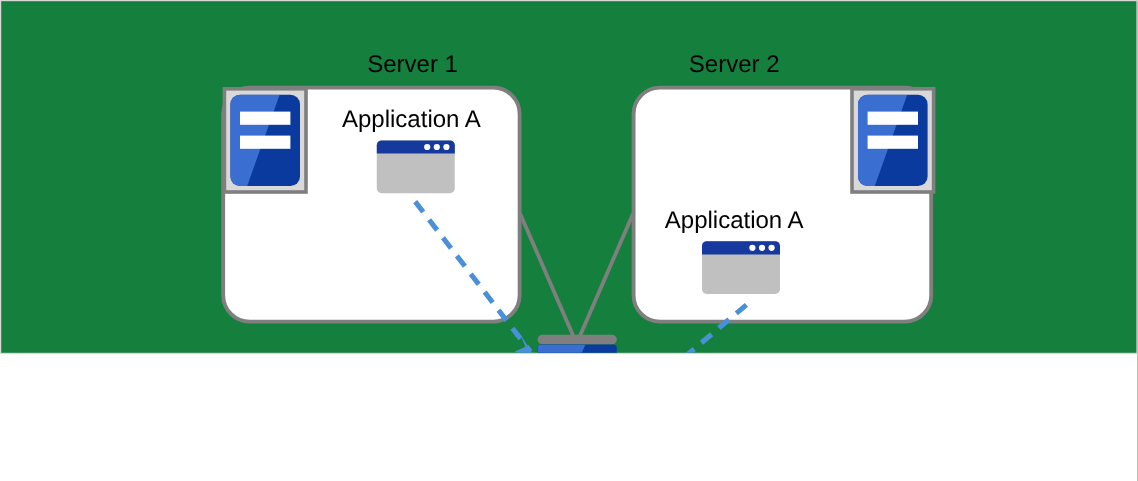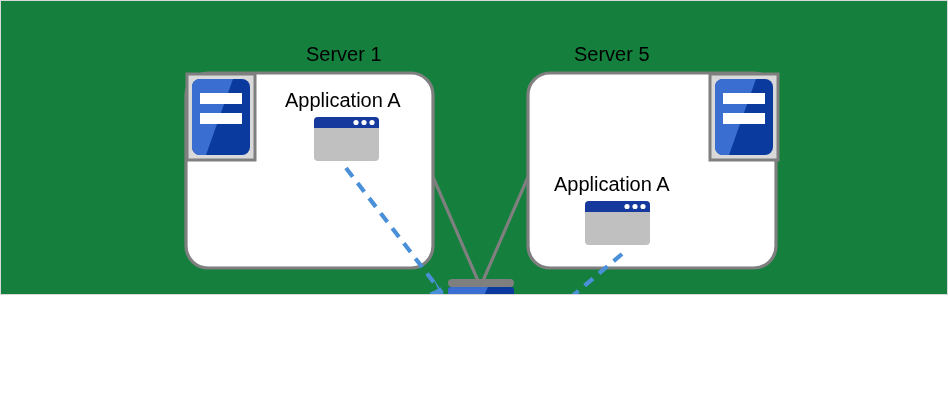--- a/index.html
+++ b/index.html
@@ -138,20 +138,20 @@
 
     <g>
       <path d="M 621 253 L 524 335" fill="none" stroke="#4a90d9" stroke-width="4.2" stroke-dasharray="11 8" stroke-linecap="butt"></path>
       <path d="M 513 344 L 534 338 L 527 332 L 534 322 Z" fill="#4a90d9"></path>
     </g>
 
   </svg>
 
   <div class="lbl lbl-server1">Server 1</div>
 
-  <div class="lbl lbl-server2">Server 5</div>
+  <div class="lbl lbl-server2">Server 2</div>
 
   <div class="lbl lbl-app1">Application A</div>
 
   <div class="lbl lbl-app2">Application A</div>
 
 
 </div>
 
 </body></html>

